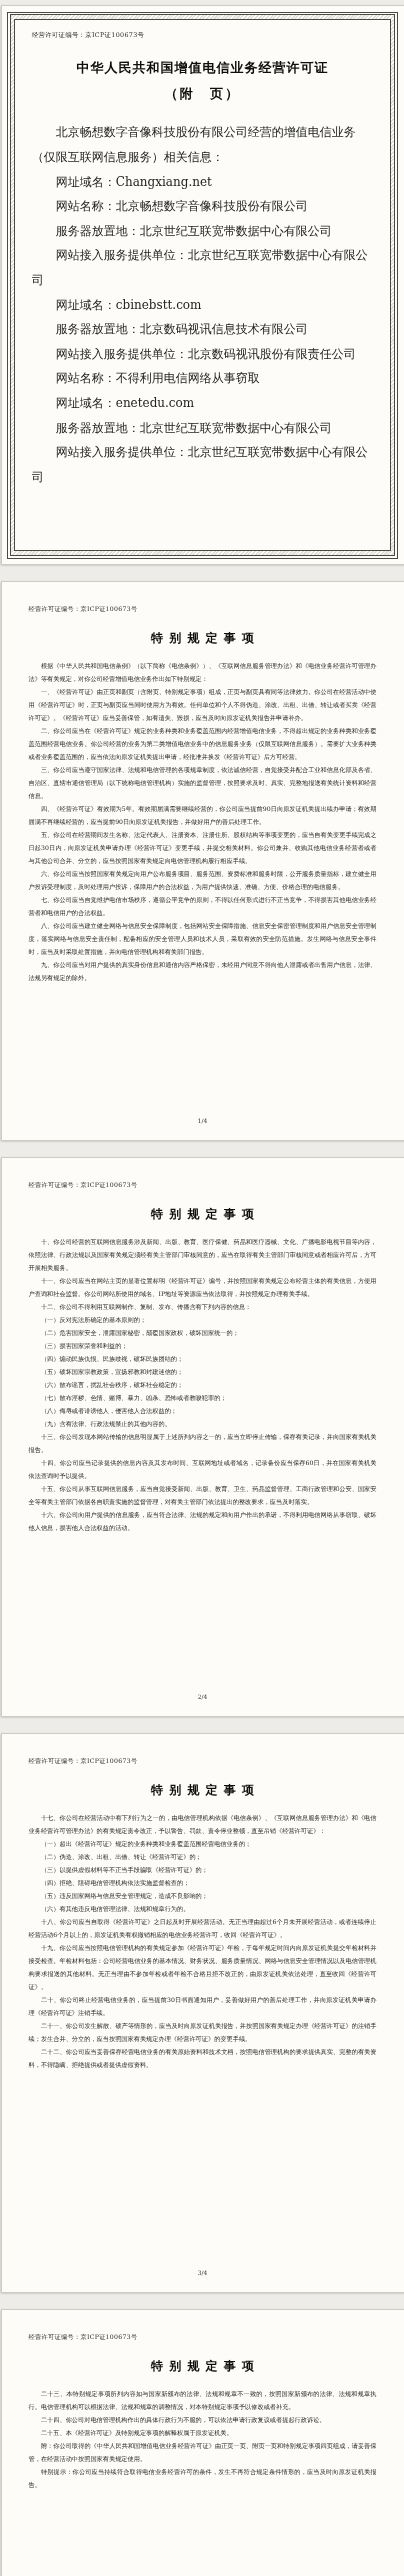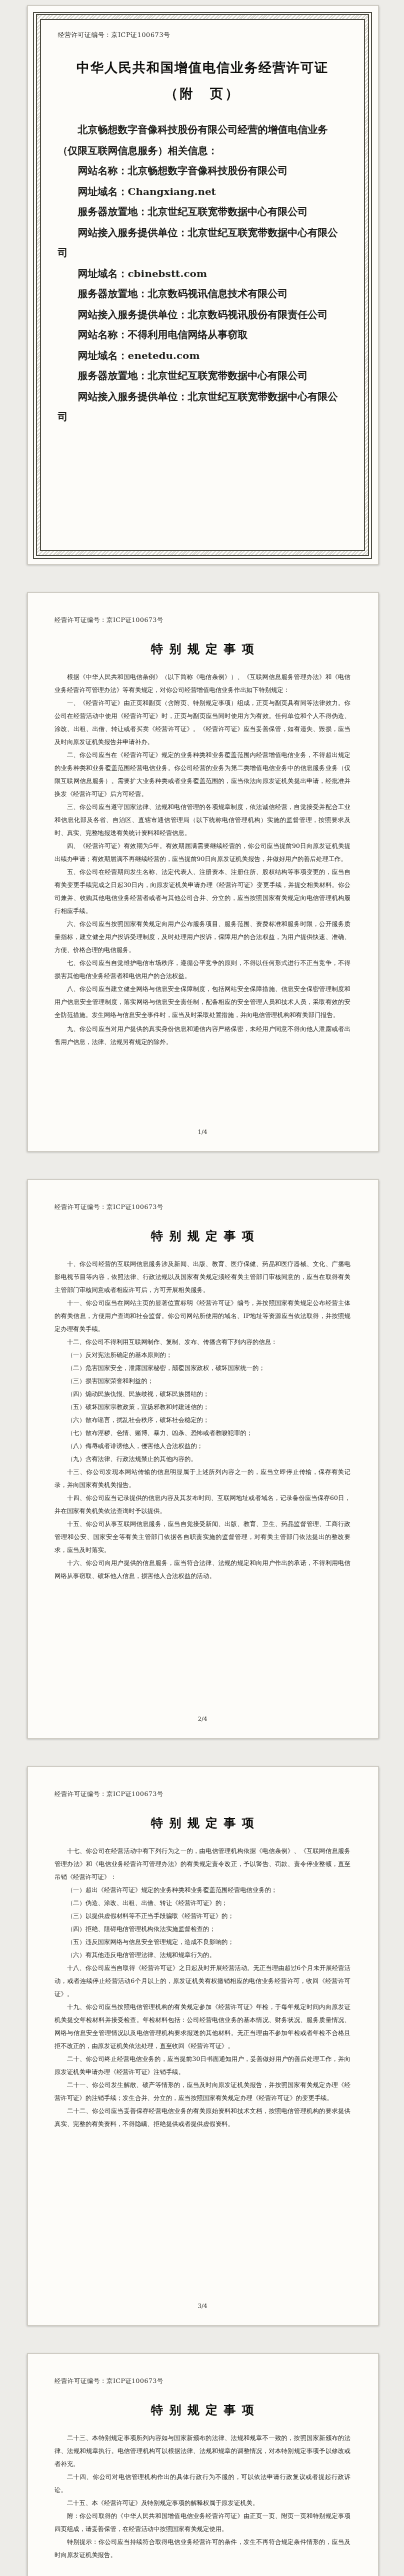--- a/index.html
+++ b/index.html
@@ -8,22 +8,22 @@
     background: #edecE8;
     background-color: #edece8;
     font-family: "DejaVu Serif", "Liberation Serif", serif;
   }
   .stack {
     width: 405px;
     padding-top: 5.2px;
     box-sizing: border-box;
   }
   .page {
-    width: 352px;
-    margin: 0 auto 27px;
+    width: 404px;
+    margin: 0 auto 16px;
     background: #fdfcf9;
     border: 0.5px solid #cfccc4;
     box-shadow: 0 0.5px 2.1px rgba(0,0,0,0.28);
     box-sizing: border-box;
     position: relative;
   }
   .page:last-child { margin-bottom: 23px; }
 
   
   .page.cert {
@@ -67,23 +67,23 @@
   .cert-subtitle {
     margin-top: 8.2px;
     text-align: center;
     font-size: 13px;
     font-weight: bold;
     letter-spacing: 2.1px;
     color: #0e0e0c;
   }
   .cert-body {
     margin-top: 17.5px;
-    font-size: 10px;
+    font-size: 12px;
     line-height: 2.05;
-    font-weight: 700;
+    font-weight: 400;
     color: #22221f;
   }
   .cert-line {
     margin: 0;
     text-indent: 2em;
   }
 
   
   .page.prov {
     height: 560px;
@@ -133,22 +133,22 @@
       <div class="frame-b">
         <div class="frame-c">
           <div class="cert-header">
             <span>经营许可证编号：</span><span>京ICP证100673号</span>
           </div>
           <h1 class="cert-title">中华人民共和国增值电信业务经营许可证</h1>
           <div class="cert-subtitle">（附　页）</div>
           <div class="cert-body">
             <p class="cert-line">北京畅想数字音像科技股份有限公司经营的增值电信业务（仅限互联网信息服务）相关信息：</p>
             <div>
+                <p class="cert-line">网址域名：Changxiang.net</p>
                 <p class="cert-line">网站名称：北京畅想数字音像科技股份有限公司</p>
-                <p class="cert-line">网址域名：Changxiang.net</p>
                 <p class="cert-line">服务器放置地：北京世纪互联宽带数据中心有限公司</p>
                 <p class="cert-line">网站接入服务提供单位：北京世纪互联宽带数据中心有限公司</p>
                 <p class="cert-line">网址域名：cbinebstt.com</p>
                 <p class="cert-line">服务器放置地：北京数码视讯信息技术有限公司</p>
                 <p class="cert-line">网站接入服务提供单位：北京数码视讯股份有限责任公司</p>
                 <p class="cert-line">网站名称：不得利用电信网络从事窃取</p>
                 <p class="cert-line">网址域名：enetedu.com</p>
                 <p class="cert-line">服务器放置地：北京世纪互联宽带数据中心有限公司</p>
                 <p class="cert-line">网站接入服务提供单位：北京世纪互联宽带数据中心有限公司</p>
               </div>

